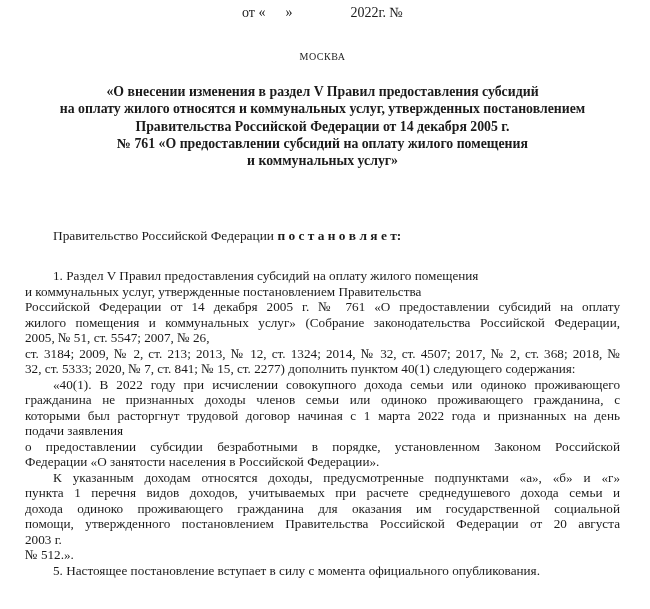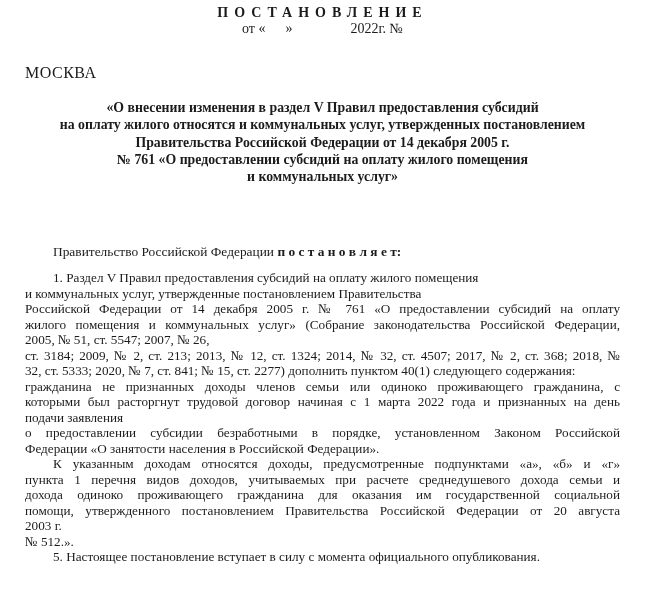--- a/index.html
+++ b/index.html
@@ -25,21 +25,22 @@
   .date-line {
     text-align: center;
     font-size: 14px;
     line-height: 16px;
   }
   .gap-day  { display: inline-block; width: 20px; }
   .gap-year { display: inline-block; width: 58px; }
 
   .city {
     margin-top: 28px;
-    font-size: 16px;
+    text-align: center;
+    font-size: 10px;
     line-height: 16px;
     letter-spacing: 0.5px;
   }
 
   .subject {
     margin-top: 18px;
     text-align: center;
     font-weight: bold;
     font-size: 13.8px;
     line-height: 17.3px;
@@ -47,38 +48,37 @@
 
   .enacting {
     margin-top: 59px;
     font-size: 13.4px;
     line-height: 16px;
     padding-left: 28px;
   }
   .enact-bold { font-weight: bold; }
 
   .body-lines {
-    margin-top: 10px;
+    margin-top: 24px;
     font-size: 13.2px;
     line-height: 15.5px;
   }
   .line { white-space: nowrap; }
   .line.ind { padding-left: 28px; }
   .line.just {
     text-align: justify;
     text-align-last: justify;
     -moz-text-align-last: justify;
   }
 </style>
 </head>
 <body>
 
 <div class="page">
 
-  <h1 class="doc-title">ПОСТАНОВЛЕНИЕ</h1>
 
   <div class="date-line">
     <span>от «</span><span class="gap-day"></span><span>»</span><span class="gap-year"></span><span>2022г. №</span>
   </div>
 
   <div class="city">МОСКВА</div>
 
   <div class="subject" id="subject">
       <div class="subject-line">«О внесении изменения в раздел V Правил предоставления субсидий</div>
       <div class="subject-line">на оплату жилого относятся и коммунальных услуг, утвержденных постановлением</div>
@@ -92,20 +92,21 @@
   </div>
 
   <div class="body-lines" id="body-lines">
       <div class="line ind">1. Раздел V Правил предоставления субсидий на оплату жилого помещения</div>
       <div class="line">и коммунальных услуг, утвержденные постановлением Правительства</div>
       <div class="line just">Российской Федерации от 14 декабря 2005 г. № 761 «О предоставлении субсидий на оплату</div>
       <div class="line just">жилого помещения и коммунальных услуг» (Собрание законодательства Российской Федерации,</div>
       <div class="line">2005, № 51, ст. 5547; 2007, № 26,</div>
       <div class="line just">ст. 3184; 2009, № 2, ст. 213; 2013, № 12, ст. 1324; 2014, № 32, ст. 4507; 2017, № 2, ст. 368; 2018, №</div>
       <div class="line">32, ст. 5333; 2020, № 7, ст. 841; № 15, ст. 2277) дополнить пунктом 40(1) следующего содержания:</div>
+      <div class="line just ind">«40(1). В 2022 году при исчислении совокупного дохода семьи или одиноко проживающего</div>
       <div class="line just">гражданина не признанных доходы членов семьи или одиноко проживающего гражданина, с</div>
       <div class="line just">которыми был расторгнут трудовой договор начиная с 1 марта 2022 года и признанных на день</div>
       <div class="line">подачи заявления</div>
       <div class="line just">о предоставлении субсидии безработными в порядке, установленном Законом Российской</div>
       <div class="line">Федерации «О занятости населения в Российской Федерации».</div>
       <div class="line just ind">К указанным доходам относятся доходы, предусмотренные подпунктами «а», «б» и «г»</div>
       <div class="line just">пункта 1 перечня видов доходов, учитываемых при расчете среднедушевого дохода семьи и</div>
       <div class="line just">дохода одиноко проживающего гражданина для оказания им государственной социальной</div>
       <div class="line just">помощи, утвержденного постановлением Правительства Российской Федерации от 20 августа</div>
       <div class="line">2003 г.</div>

